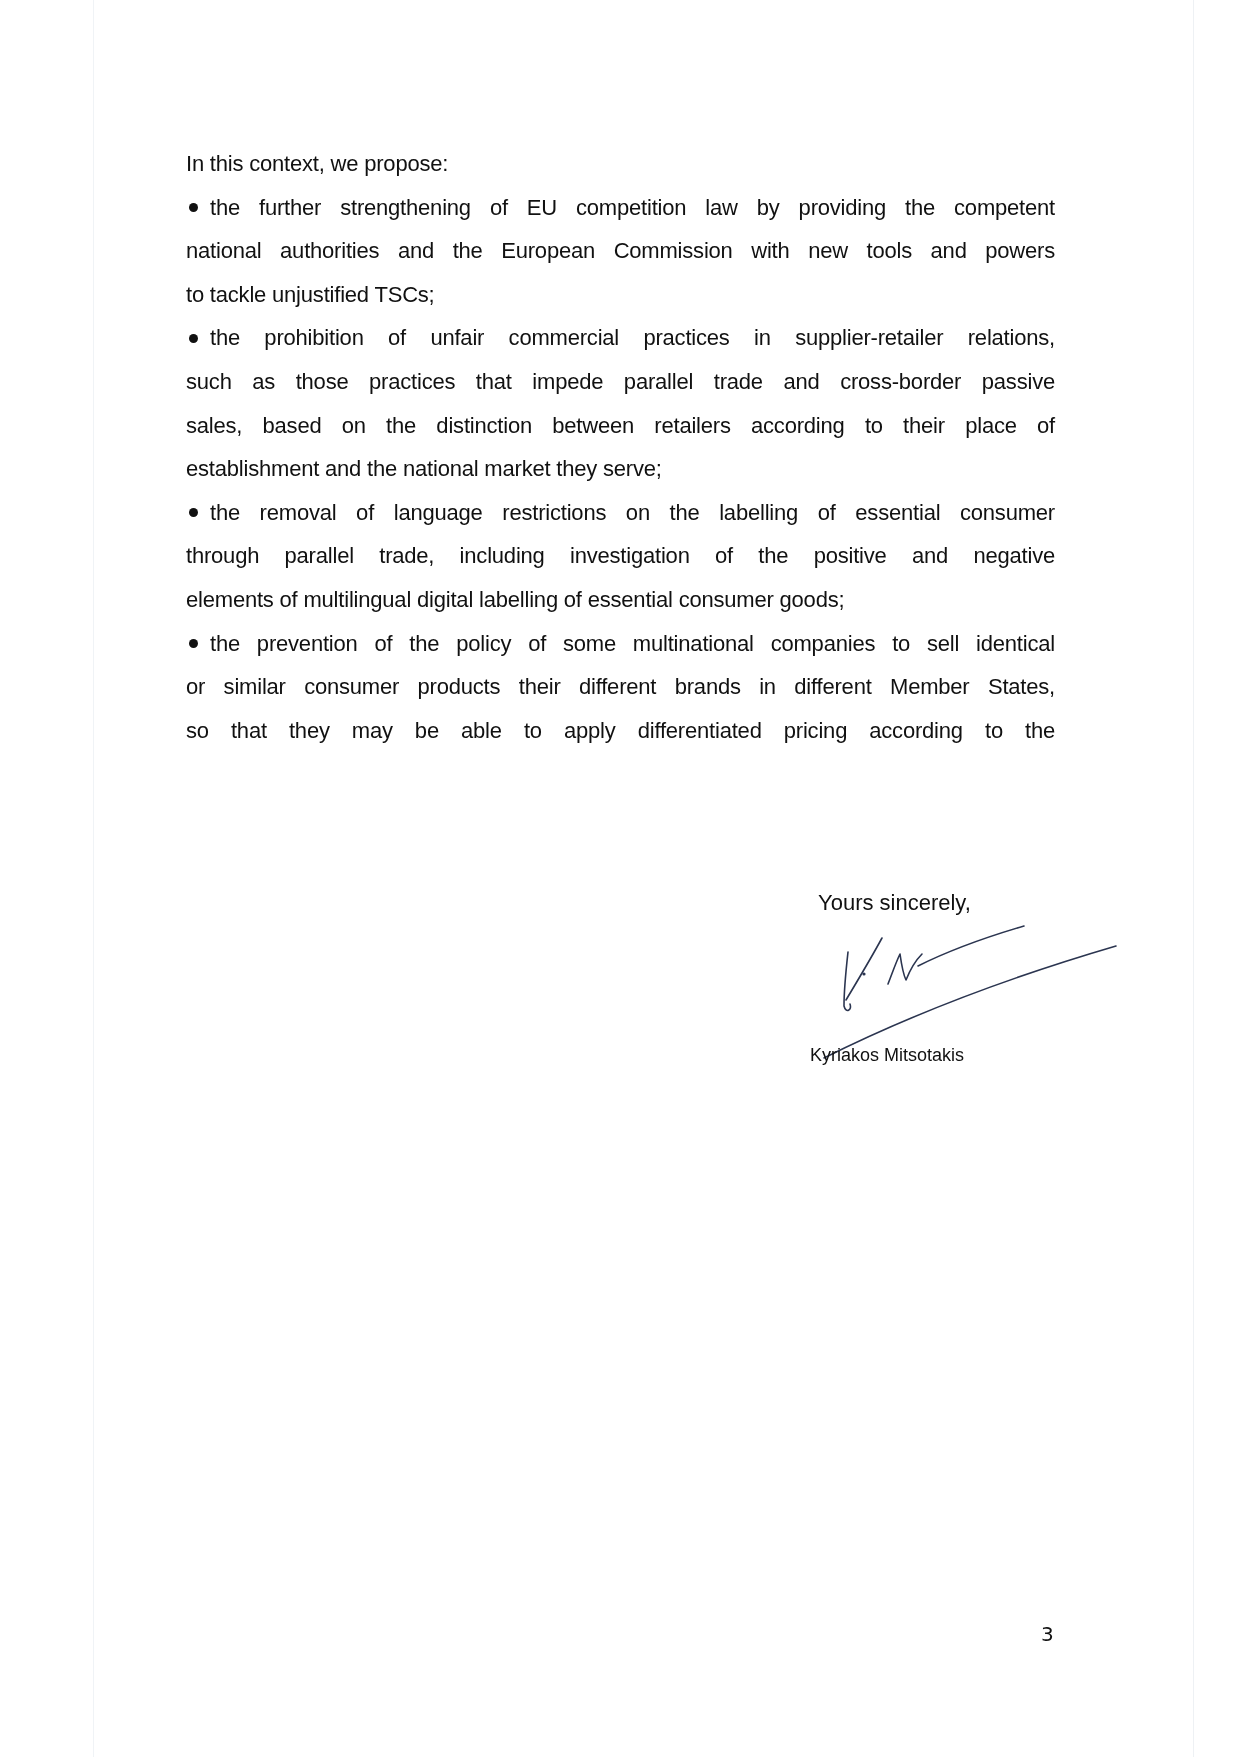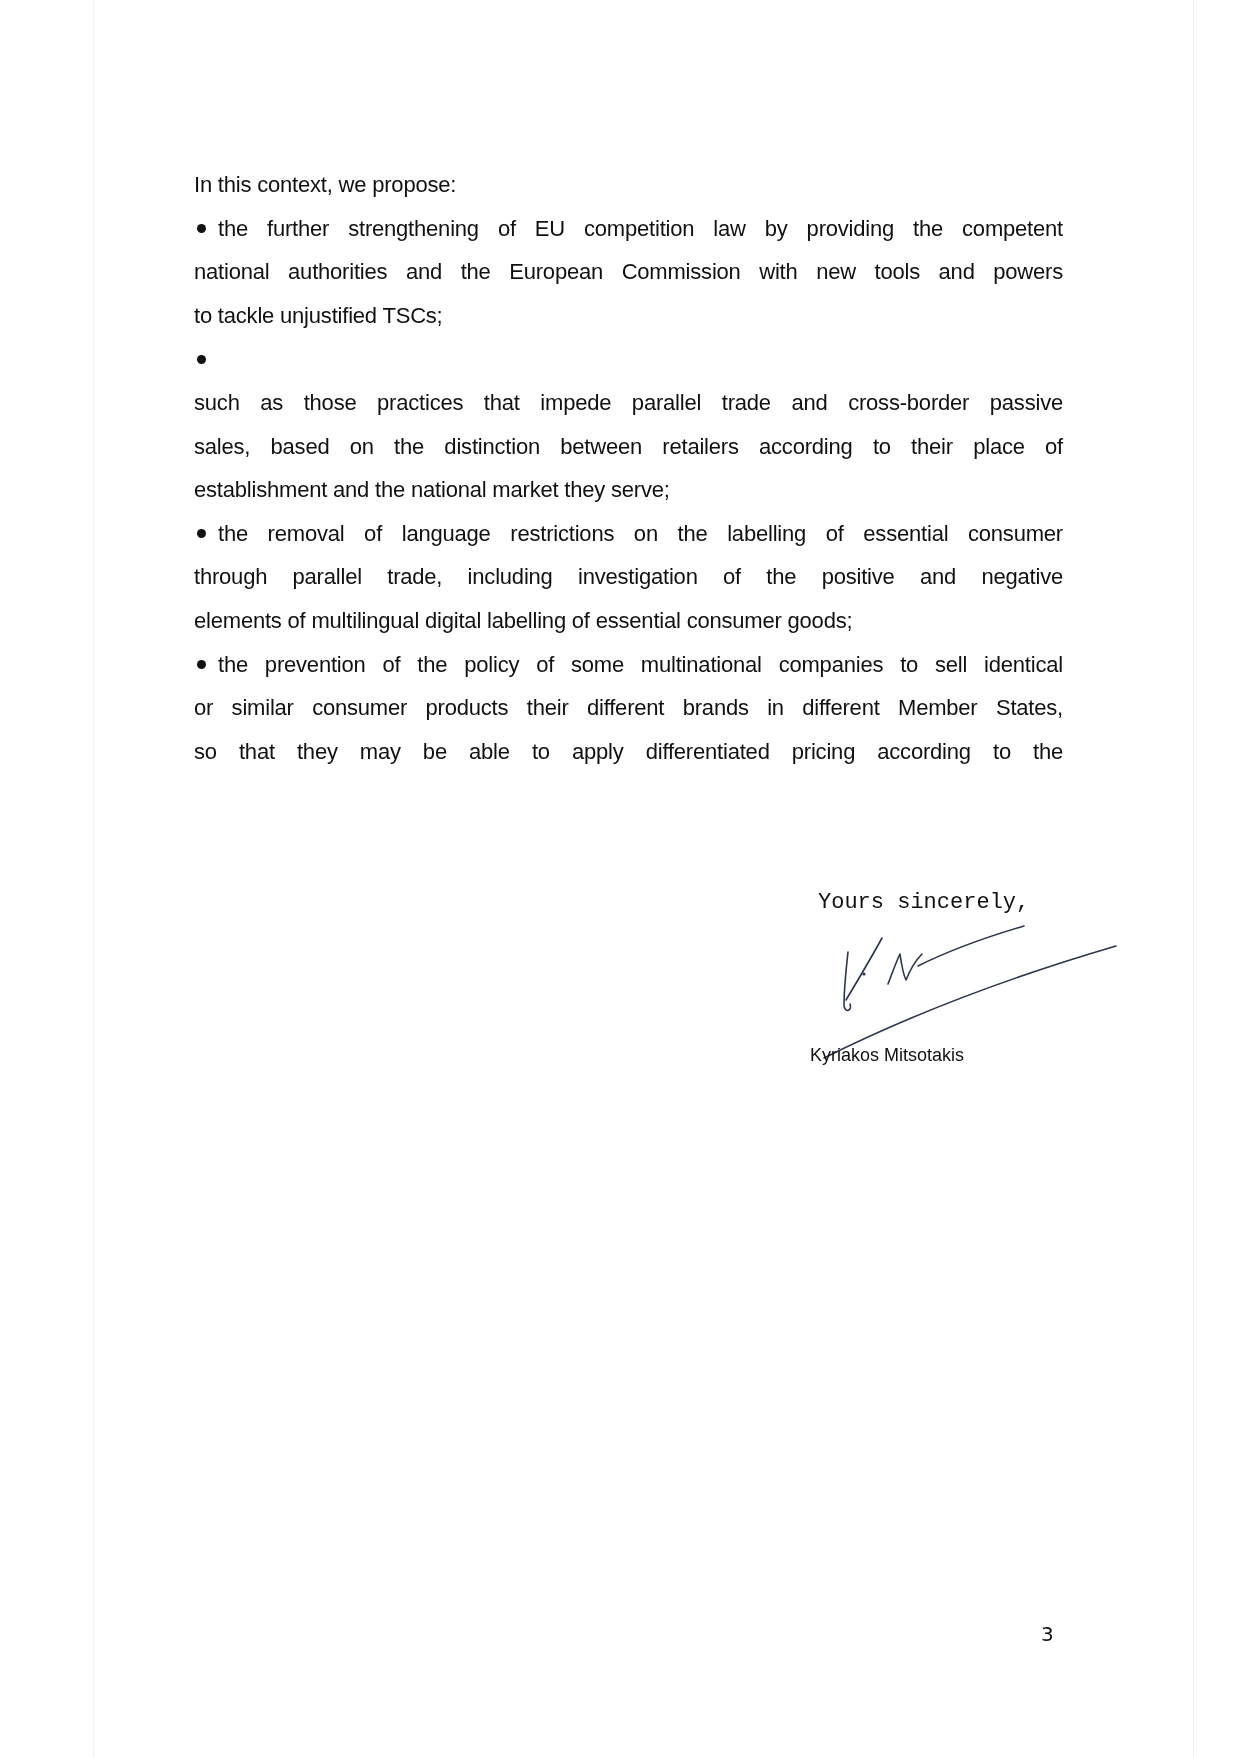--- a/index.html
+++ b/index.html
@@ -3,45 +3,45 @@
 <meta charset="utf-8">
 <style>
   html, body { margin: 0; padding: 0; }
   body {
     width: 1242px; height: 1757px; background: #ffffff; position: relative; overflow: hidden;
     font-family: "Liberation Sans", sans-serif; color: #111111;
   }
   .scan-edge-left { position: absolute; left: 93px; top: 0; width: 1px; height: 1757px; background: #f0f3f6; }
   .scan-edge-right { position: absolute; left: 1193px; top: 0; width: 1px; height: 1757px; background: #eef1f4; }
   .body-text {
-    position: absolute; left: 186px; top: 163px; width: 869px;
-    font-size: 22px; line-height: 43.6px; letter-spacing: -0.2px; margin-left: 8px;
+    position: absolute; left: 186px; top: 142px; width: 869px;
+    font-size: 22px; line-height: 43.6px; letter-spacing: -0.2px;
   }
   .line { display: block; text-align: justify; text-align-last: justify; white-space: nowrap; height: 43.6px; }
   .line.last { text-align-last: left; }
   .bullet { display: inline-block; width: 9px; height: 9px; background: #111; border-radius: 50%; margin: 0 12px 3px 3px; vertical-align: middle; }
-  .closing { position: absolute; left: 818px; top: 890px; font-size: 22px; font-family: Liberation Mono, monospace; }
+  .closing { position: absolute; left: 818px; top: 890px; font-size: 22px; }
   .signer { position: absolute; left: 810px; top: 1045px; font-size: 18px; }
   .signature { position: absolute; left: 800px; top: 910px; width: 330px; height: 150px; }
   .page-number { position: absolute; left: 1041px; top: 1622px; font-size: 20px; font-family: "DejaVu Sans", sans-serif; }
 </style>
 </head>
 <body>
 
 <div class="scan-edge-left"></div>
 <div class="scan-edge-right"></div>
 
 <div class="body-text">
   <span class="line last">In this context, we propose:</span>
 
   <span class="line"><span class="bullet"></span><span>the further strengthening of EU competition law by providing the competent</span></span>
   <span class="line">national authorities and the European Commission with new tools and powers</span>
   <span class="line last">to tackle unjustified TSCs;</span>
 
-  <span class="line"><span class="bullet"></span></span>
+  <span class="line"><span class="bullet"></span><span>the prohibition of unfair commercial practices in supplier-retailer relations,</span></span>
   <span class="line">such as those practices that impede parallel trade and cross-border passive</span>
   <span class="line">sales, based on the distinction between retailers according to their place of</span>
   <span class="line last">establishment and the national market they serve;</span>
 
   <span class="line"><span class="bullet"></span><span>the removal of language restrictions on the labelling of essential consumer</span></span>
   <span class="line">through parallel trade, including investigation of the positive and negative</span>
   <span class="line last">elements of multilingual digital labelling of essential consumer goods;</span>
 
   <span class="line"><span class="bullet"></span><span>the prevention of the policy of some multinational companies to sell identical</span></span>
   <span class="line">or similar consumer products their different brands in different Member States,</span>

